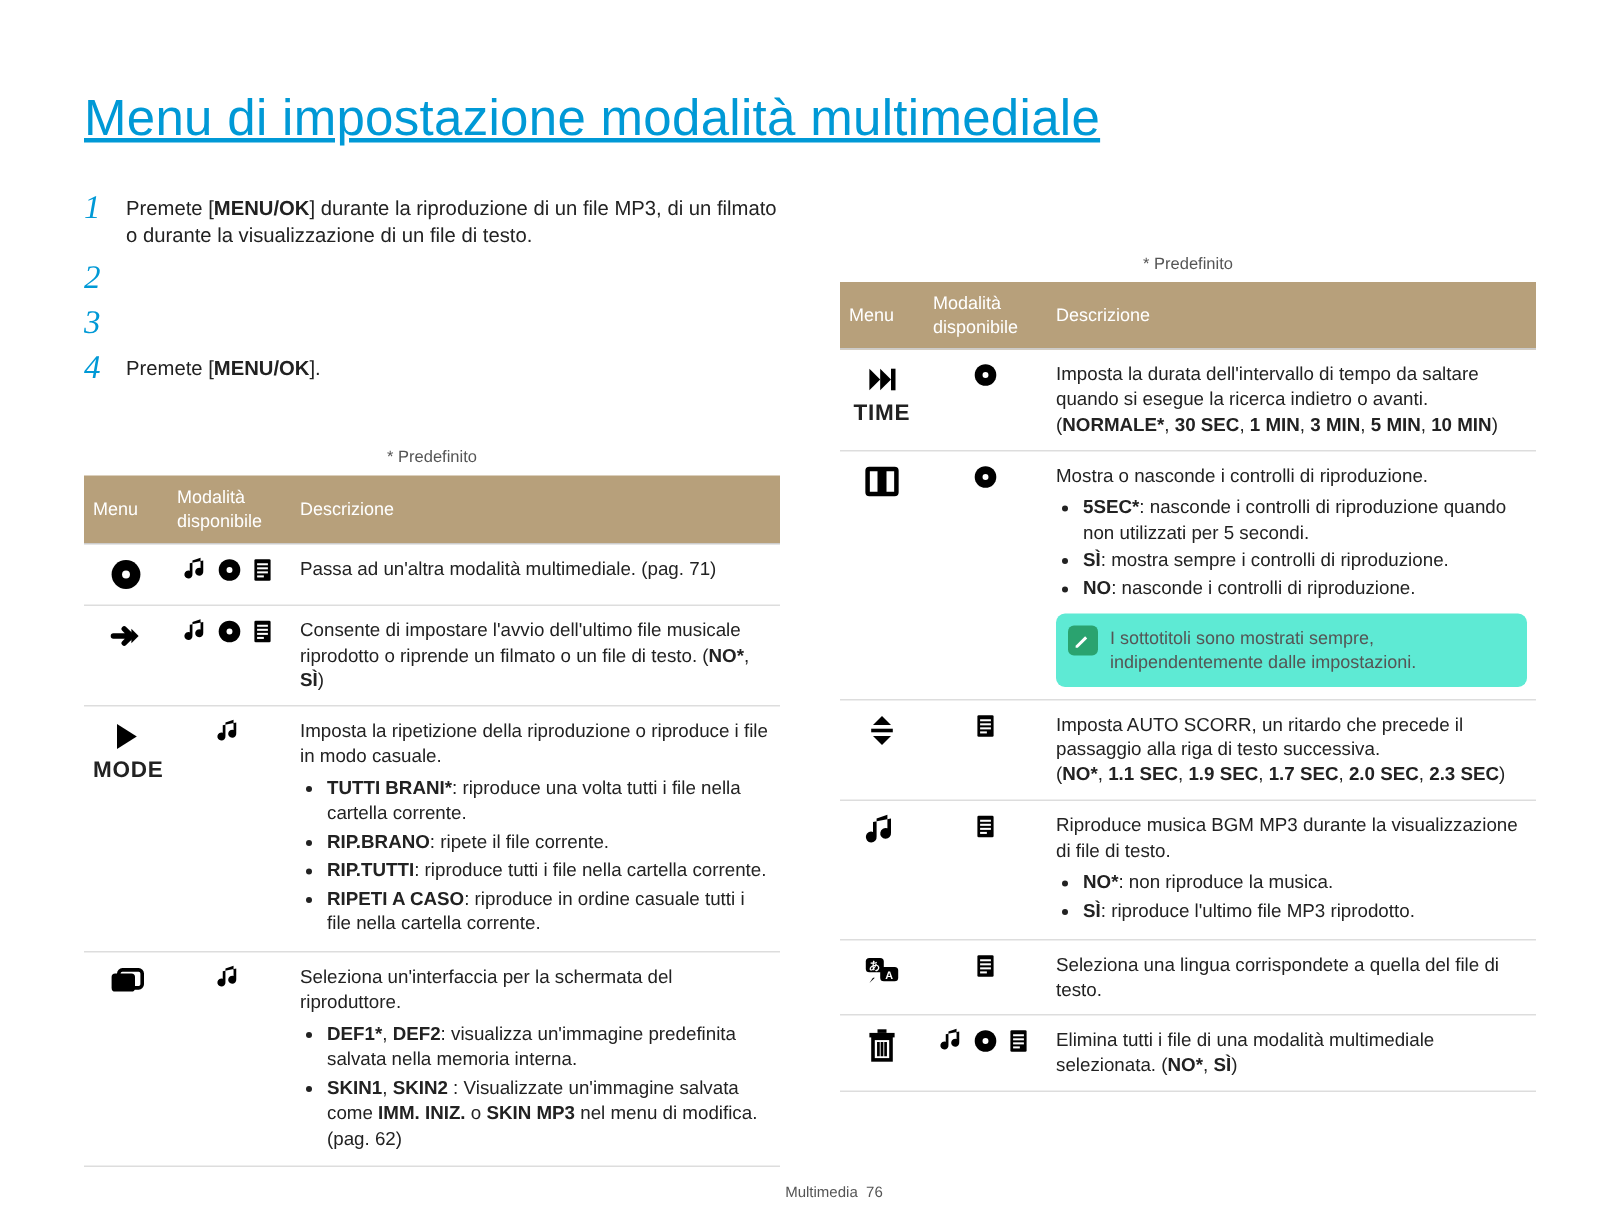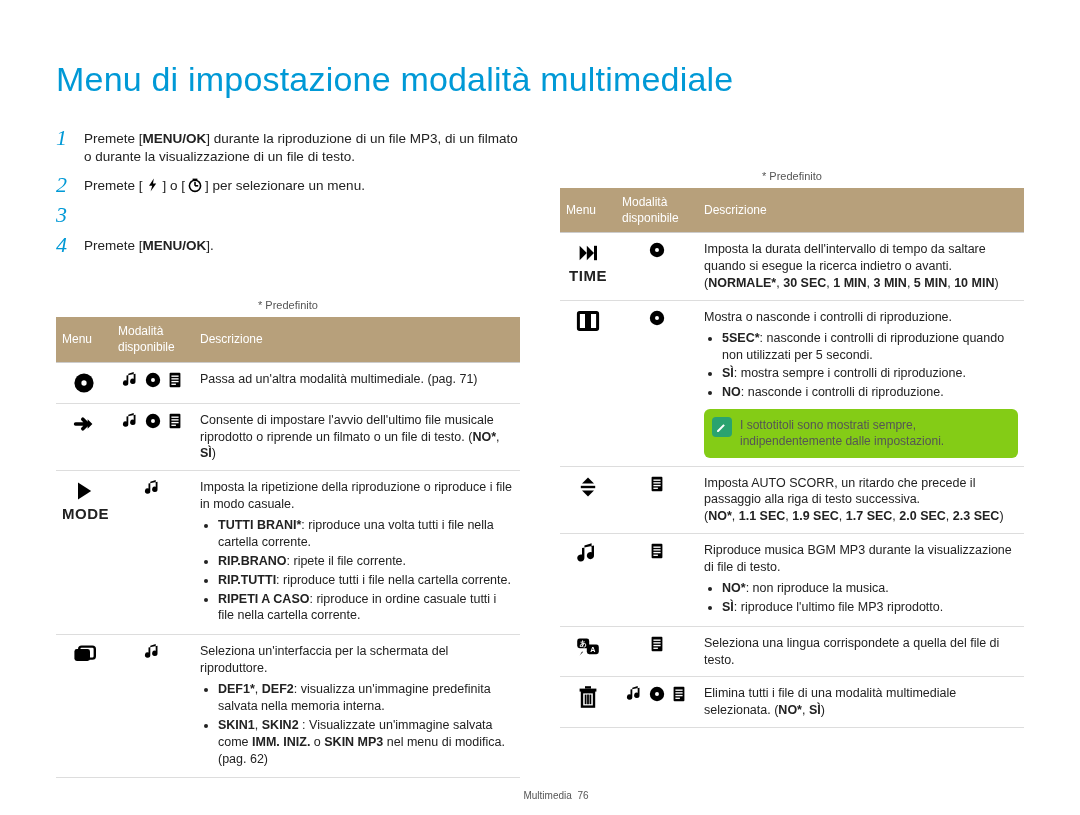--- a/index.html
+++ b/index.html
@@ -1,33 +1,33 @@
 <!DOCTYPE html>
 <html><head>
 <meta charset="utf-8">
 <style>
   html,body{margin:0;padding:0;background:#fff;font-family:Arial,Helvetica,sans-serif;color:#222;}
   .page{width:1080px;height:815px;position:relative;box-sizing:border-box;padding:60px 56px 20px 56px;}
-  h1.title{color:#0099d6;font-weight:400;font-size:34px;margin:0 0 28px 0;letter-spacing:0.2px;}
+  h1.title{color:#0099d6;font-weight:400;font-size:34px;margin:0 0 28px 0;letter-spacing:0.2px;text-decoration:underline;}
   .cols{display:flex;gap:40px;}
   .col{flex:1;font-size:13.5px;line-height:1.35;}
   ol.steps{list-style:none;margin:0 0 8px 0;padding:0;}
   ol.steps li{display:flex;align-items:flex-start;margin-bottom:8px;}
   .stepnum{color:#0099d6;font-style:italic;font-size:22px;font-family:Georgia,'Times New Roman',serif;min-width:22px;line-height:1;margin-right:6px;}
   .steptxt{padding-top:3px;}
   .predef{font-size:11px;text-align:center;color:#555;margin-bottom:4px;margin-top:42px;}
   table.opt{width:100%;border-collapse:collapse;table-layout:fixed;font-size:12.5px;}
   table.opt th{background:#b7a07b;color:#fff;font-weight:400;text-align:left;padding:6px 6px;border-bottom:1px solid #ccc;font-size:12px;}
   table.opt td{border-bottom:1px solid #ddd;padding:8px 6px;vertical-align:top;}
   .c-menu{width:44px;text-align:center;}
   .c-mode{width:70px;text-align:center;}
   .ico{display:inline-block;vertical-align:middle;}
   .ico svg{display:block;}
   .key{display:inline-flex;align-items:center;justify-content:center;border-radius:3px;padding:0 2px;height:16px;min-width:16px;vertical-align:-3px;}
-  .notebox{background:#84cc16;border-radius:6px;padding:8px 10px 8px 36px;position:relative;margin-top:8px;font-size:12px;color:#555;}
+  .notebox{background:#5eead4;border-radius:6px;padding:8px 10px 8px 36px;position:relative;margin-top:8px;font-size:12px;color:#555;}
   .notebox .badge{position:absolute;left:8px;top:8px;width:20px;height:20px;border-radius:4px;background:#2aa36f;color:#fff;display:flex;align-items:center;justify-content:center;}
   ul.b{margin:4px 0 0 0;padding-left:18px;}
   ul.b li{margin-bottom:2px;}
   b{font-weight:700;}
   .footer{position:absolute;bottom:14px;left:16px;width:100%;text-align:center;font-size:10px;color:#555;}
   .iconrow{display:flex;gap:4px;align-items:center;justify-content:center;}
   .subtxt{font-size:15px;letter-spacing:0.5px;text-align:center;margin-top:1px;font-weight:700;}
 </style>
 </head>
 <body>
@@ -38,36 +38,20 @@
   <div class="cols">
 
     <div class="col">
       <ol class="steps" id="steps">
           <li>
             <span class="stepnum">1</span>
             <span class="steptxt">Premete [<b>MENU/OK</b>] durante la riproduzione di un file MP3, di un filmato o durante la visualizzazione di un file di testo.</span>
           </li>
           <li>
             <span class="stepnum">2</span>
-            <span class="steptxt">Premete [<span class="key">
-                <span class="ico">
-                  <svg width="16" height="16" viewBox="0 0 20 20">
-                    <path d="M11 2 L5 11 L9 11 L7 18 L14 8 L10 8 Z" fill="#000"></path>
-                  </svg>
-                </span>
-              </span>] o [<span class="key">
-                <span class="ico">
-                  <svg width="16" height="16" viewBox="0 0 20 20">
-                    <circle cx="10" cy="11" r="7" fill="none" stroke="#000" stroke-width="2"></circle>
-                    <rect x="7" y="2" width="6" height="2" fill="#000"></rect>
-                    <line x1="10" y1="11" x2="10" y2="6" stroke="#000" stroke-width="2"></line>
-                    <line x1="10" y1="11" x2="14" y2="11" stroke="#000" stroke-width="2"></line>
-                  </svg>
-                </span>
-              </span>] per selezionare un menu.</span>
           </li>
           <li>
             <span class="stepnum">3</span>
           </li>
           <li>
             <span class="stepnum">4</span>
             <span class="steptxt">Premete [<b>MENU/OK</b>].</span>
           </li>
         </ol>
       <div class="predef">* Predefinito</div>

